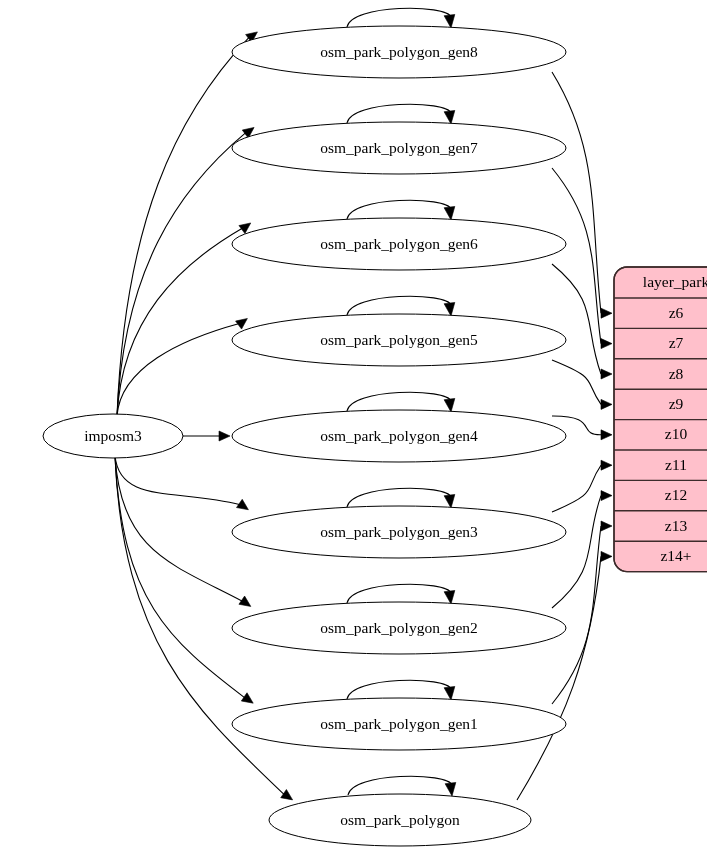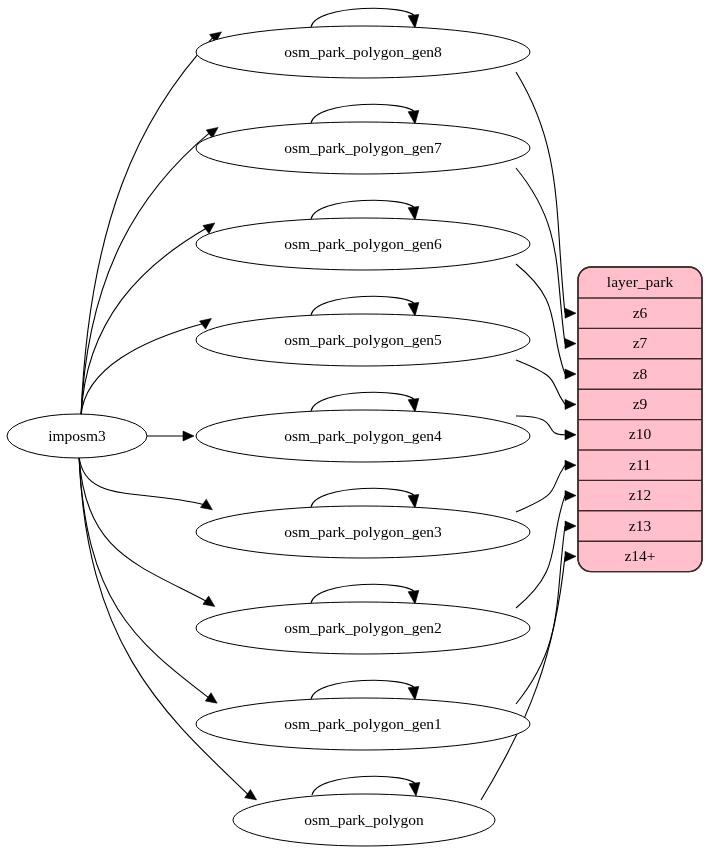--- a/index.html
+++ b/index.html
@@ -10,20 +10,21 @@
   body {
     width: 707px;
     height: 851px;
     font-family: "Liberation Serif", "DejaVu Serif", serif;
     overflow: hidden;
   }
   #graph-root {
     position: relative;
     width: 601px;
     height: 851px;
+    margin-left: 36px;
   }
   svg#graph-svg {
     display: block;
     width: 707px;
     height: 851px;
   }
   .node-ellipse {
     fill: #ffffff;
     stroke: #000000;
     stroke-width: 1;

